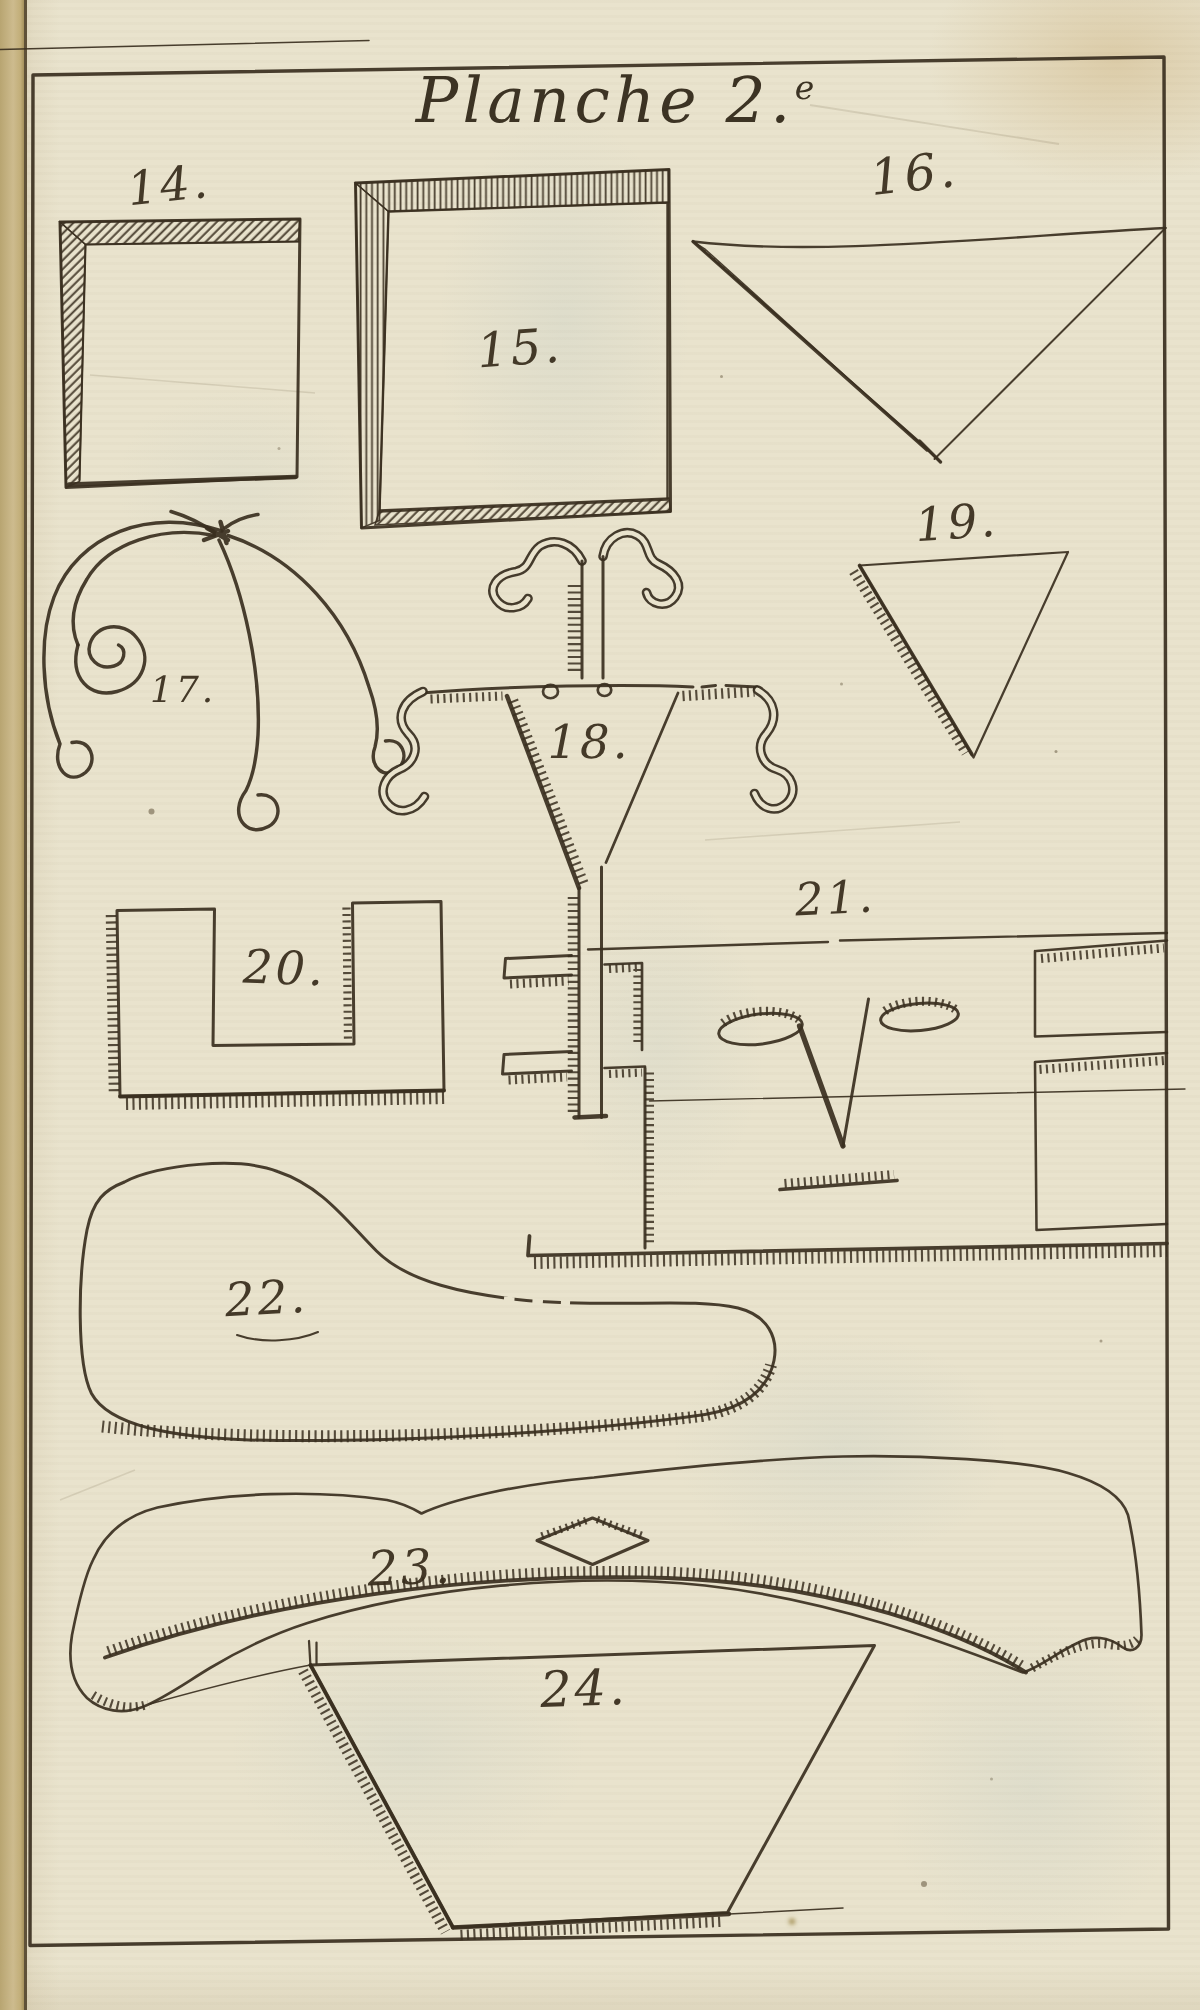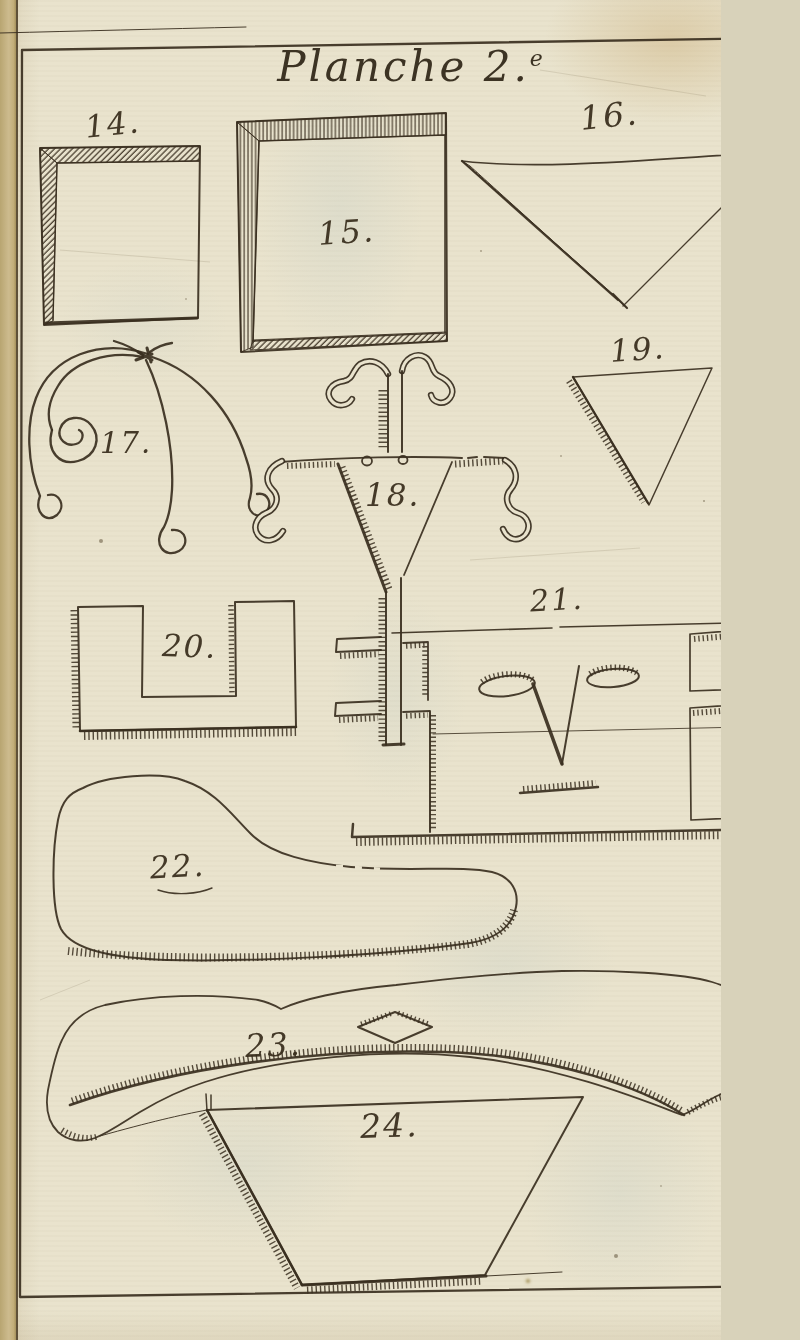--- a/index.html
+++ b/index.html
@@ -1,17 +1,17 @@
 <!DOCTYPE html>
 <html><head>
 <meta charset="utf-8">
 <style>
   html,body{margin:0;padding:0;background:#d8d2ba;}
   .page{
-    position:relative;width:721px;height:1340px;overflow:hidden;
+    position:relative;width:800px;height:1340px;overflow:hidden;
     background-color:#e9e3cd;
     background-image:
       radial-gradient(ellipse 180px 120px at 93% 3%, rgba(198,166,108,.38), transparent 70%),
       radial-gradient(ellipse 120px 200px at 47% 16%, rgba(148,178,190,.13), transparent 70%),
       radial-gradient(ellipse 100px 150px at 55% 52%, rgba(148,178,190,.10), transparent 70%),
       radial-gradient(ellipse 160px 110px at 70% 72%, rgba(148,178,190,.12), transparent 70%),
       radial-gradient(ellipse 170px 120px at 34% 87%, rgba(148,178,190,.11), transparent 70%),
       radial-gradient(ellipse 140px 160px at 86% 89%, rgba(148,178,190,.12), transparent 70%),
       radial-gradient(ellipse 120px 90px at 20% 24%, rgba(148,178,190,.08), transparent 70%),
       linear-gradient(90deg, rgba(150,122,70,.28), rgba(150,122,70,.07) 22px, transparent 40px),
@@ -212,21 +212,21 @@
     </g>
   </svg>
 
   <div class="plate-title">
     <span>Planche 2.</span><sup>e</sup>
   </div>
 
   <div class="fig-label" style="left:85px;top:106px;font-size:31px;transform:rotate(-6deg);">14.</div>
   <div class="fig-label" style="left:318px;top:213px;font-size:32px;transform:rotate(-4deg);">15.</div>
   <div class="fig-label" style="left:580px;top:96px;font-size:33px;transform:rotate(-6deg);">16.</div>
-  <div class="fig-label" style="left:100px;top:426px;font-size:29px;">17.</div>
+  <div class="fig-label" style="left:100px;top:446px;font-size:24px;">17.</div>
   <div class="fig-label" style="left:365px;top:477px;font-size:31px;font-style:italic;">18.</div>
   <div class="fig-label" style="left:610px;top:331px;font-size:31px;transform:rotate(-4deg);">19.</div>
   <div class="fig-label" style="left:162px;top:628px;font-size:31px;transform:rotate(2deg);">20.</div>
   <div class="fig-label" style="left:530px;top:582px;font-size:30px;transform:rotate(-3deg);">21.</div>
   <div class="fig-label" style="left:150px;top:848px;font-size:31px;transform:rotate(-3deg);">22.</div>
   <div class="fig-label" style="left:245px;top:1026px;font-size:32px;transform:rotate(-2deg);">23.</div>
   <div class="fig-label" style="left:360px;top:1106px;font-size:33px;transform:rotate(-2deg);">24.</div>
 
 </div>
 

